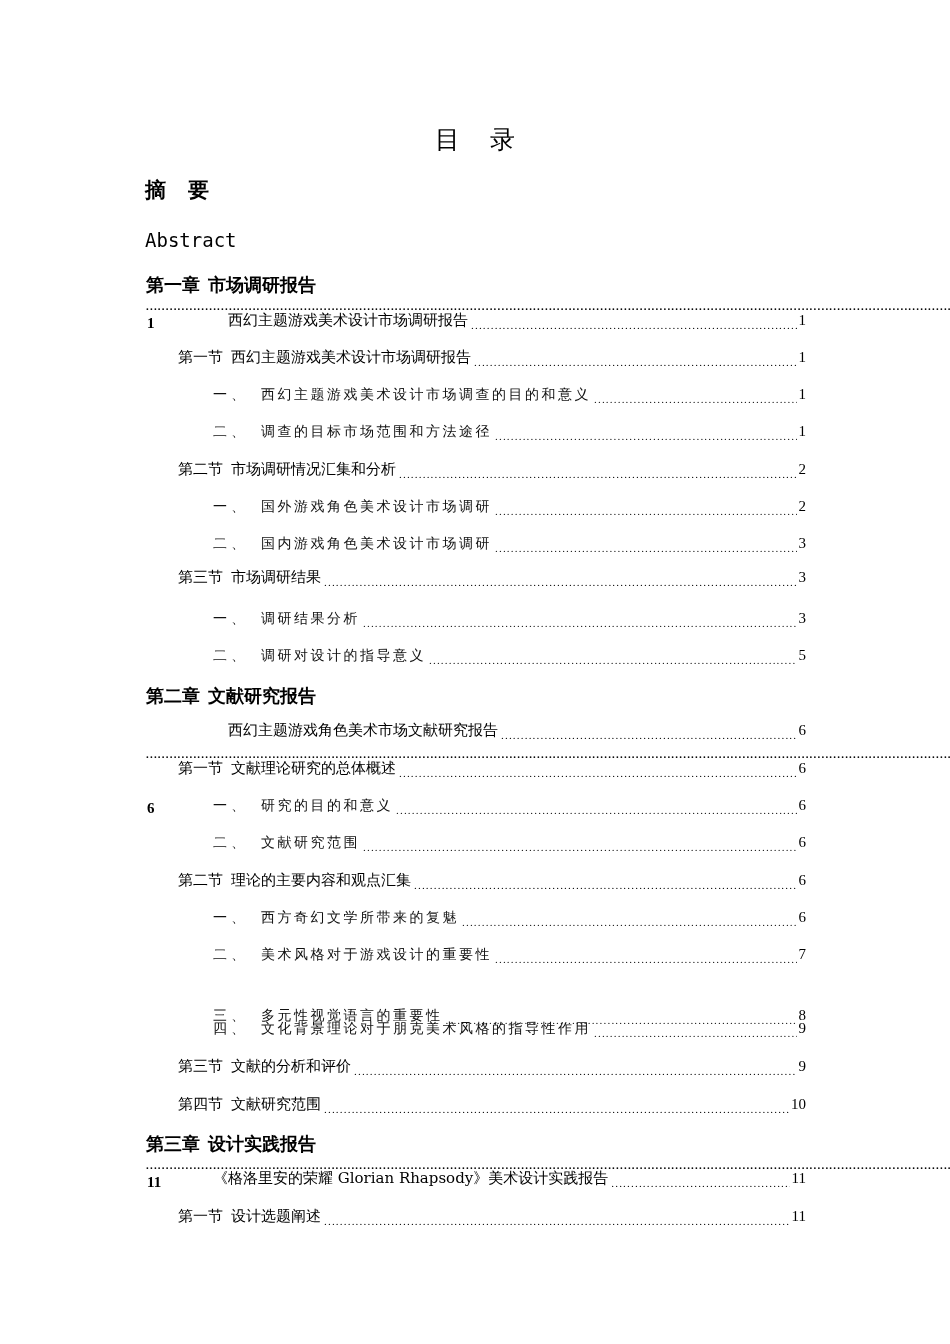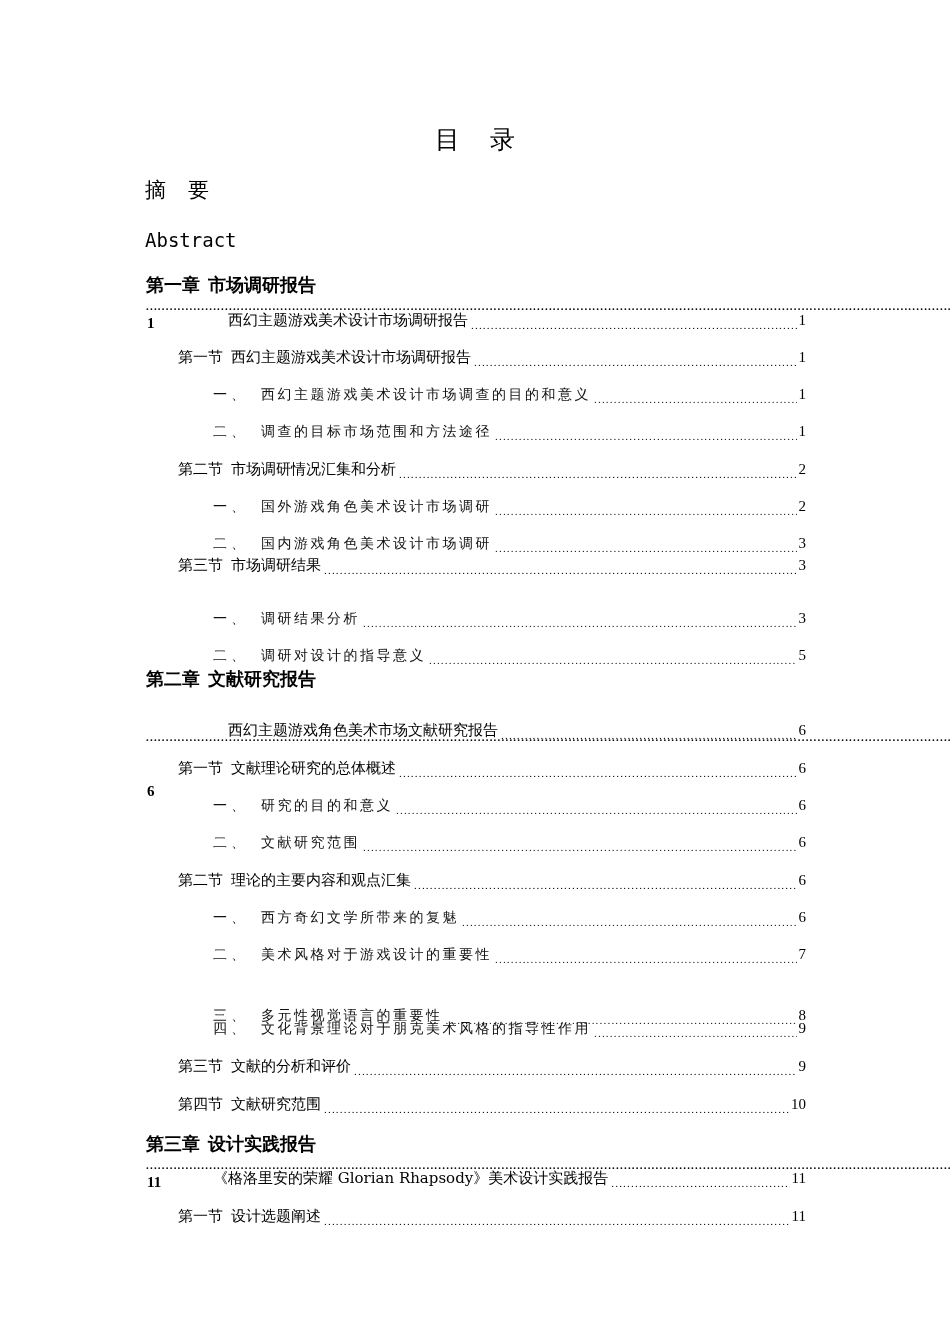--- a/index.html
+++ b/index.html
@@ -123,21 +123,21 @@
   </style>
 </head>
 <body>
 
 <div class="page">
 
   <div class="toc-title">
     <span>目</span><span class="gap"></span><span>录</span>
   </div>
 
-  <div class="front-heading" style="top:176px;">
+  <div class="front-heading" style="top:176px;font-weight:bold;">
     <span>摘</span><span class="gap"></span><span>要</span>
   </div>
 
   <div class="front-heading abstract" style="top:226px;">
     <span>Abstract</span>
   </div>
 
   <div class="toc-list" id="toc-list">
 
     <div class="toc-row lvl-chapter" style="top:273px;">
@@ -181,39 +181,39 @@
       <span class="leader"></span>
       <span class="page-num">2</span>
     </div>
 
     <div class="toc-row lvl-item" style="top:535px;">
       <span class="label"><span class="num-part">二、</span><span>国内游戏角色美术设计市场调研</span></span>
       <span class="leader"></span>
       <span class="page-num">3</span>
     </div>
 
-    <div class="toc-row lvl-section" style="top:556px;justify-content:flex-end;">
+    <div class="toc-row lvl-section" style="top:568px;justify-content:flex-end;">
       <span class="label"><span class="num-part">第三节</span><span>市场调研结果</span></span>
       <span class="leader"></span>
       <span class="page-num">3</span>
     </div>
 
     <div class="toc-row lvl-item" style="top:610px;">
       <span class="label"><span class="num-part">一、</span><span>调研结果分析</span></span>
       <span class="leader"></span>
       <span class="page-num">3</span>
     </div>
 
     <div class="toc-row lvl-item" style="top:647px;">
       <span class="label"><span class="num-part">二、</span><span>调研对设计的指导意义</span></span>
       <span class="leader"></span>
       <span class="page-num">5</span>
     </div>
 
-    <div class="toc-row lvl-chapter" style="top:667px;gap:37px;">
+    <div class="toc-row lvl-chapter" style="top:684px;gap:37px;">
       <span class="label"><span class="num-part">第二章</span><span>文献研究报告</span></span>
       <span class="leader"></span>
       <span class="page-num">6</span>
     </div>
 
     <div class="toc-row lvl-subtitle" style="top:721px;">
       <span class="label">西幻主题游戏角色美术市场文献研究报告</span>
       <span class="leader"></span>
       <span class="page-num">6</span>
     </div>

